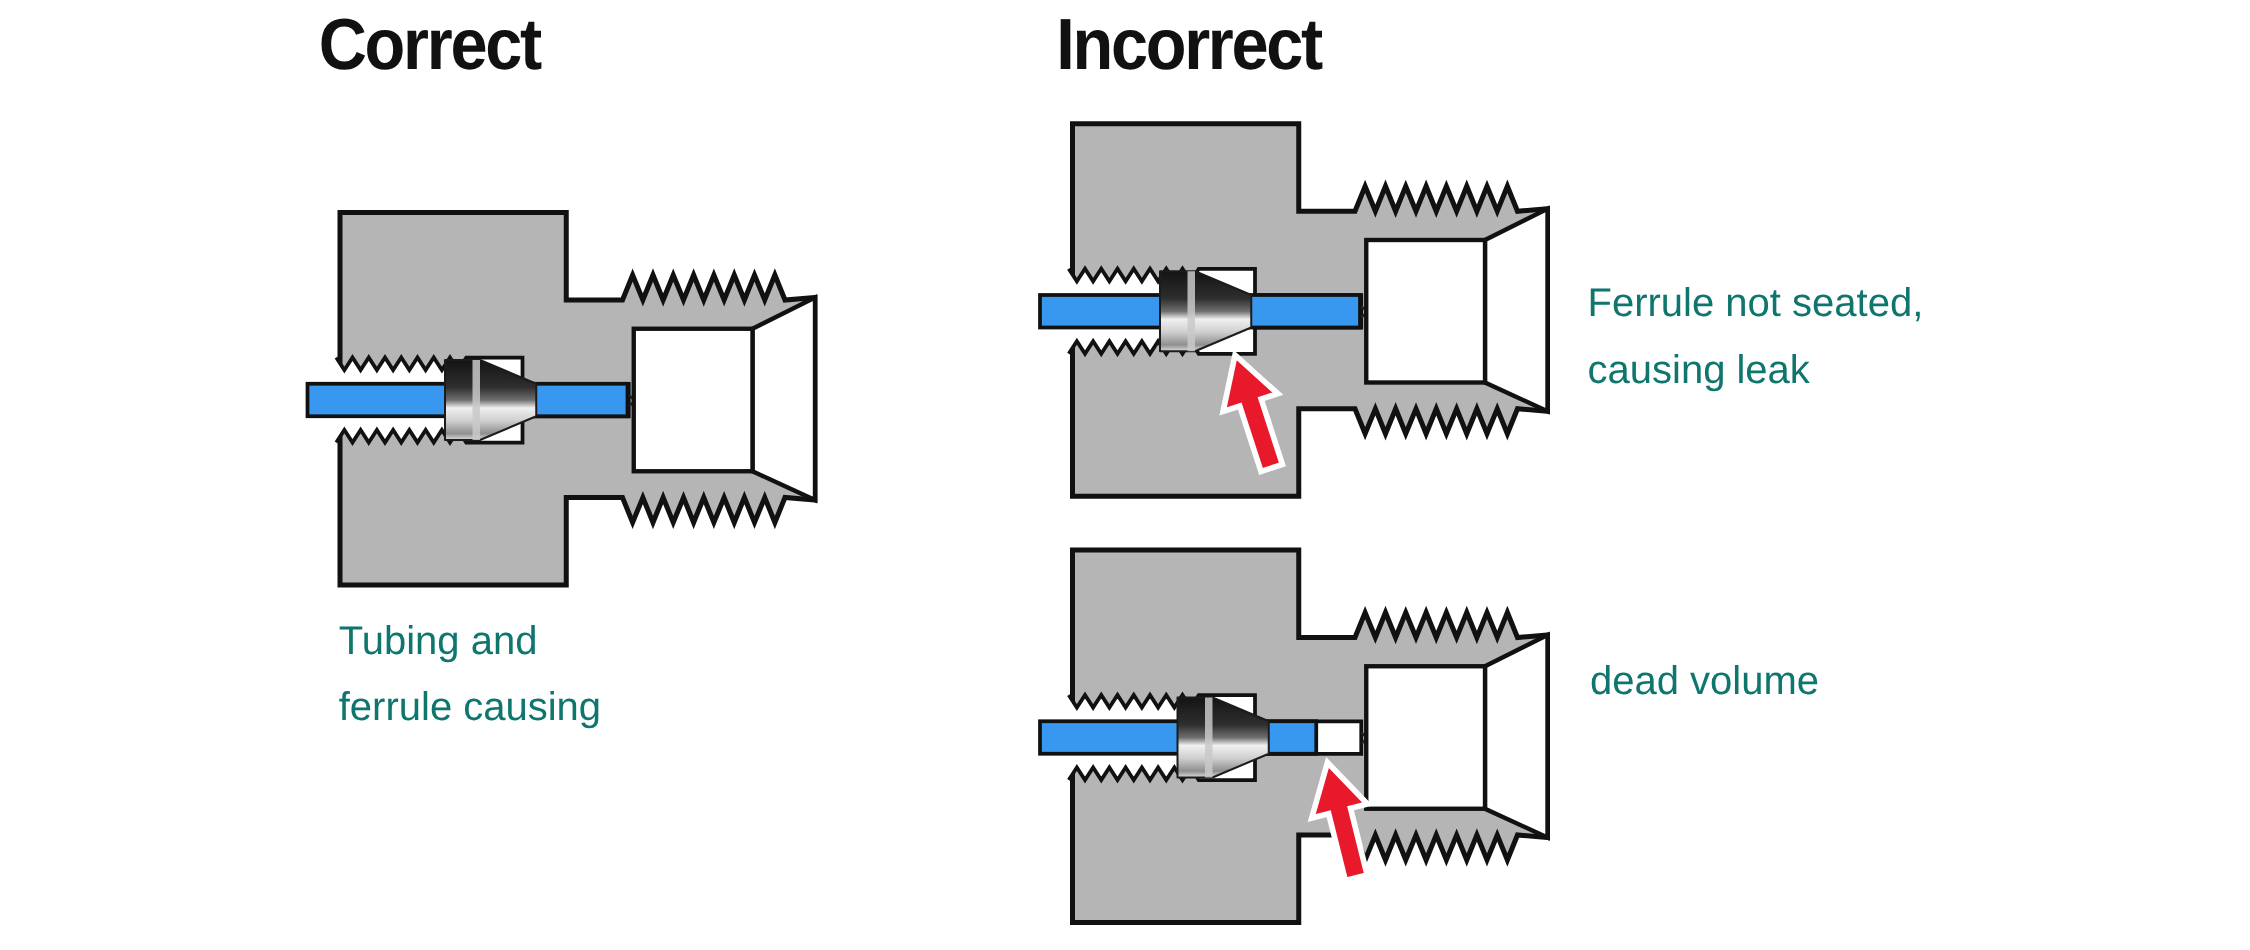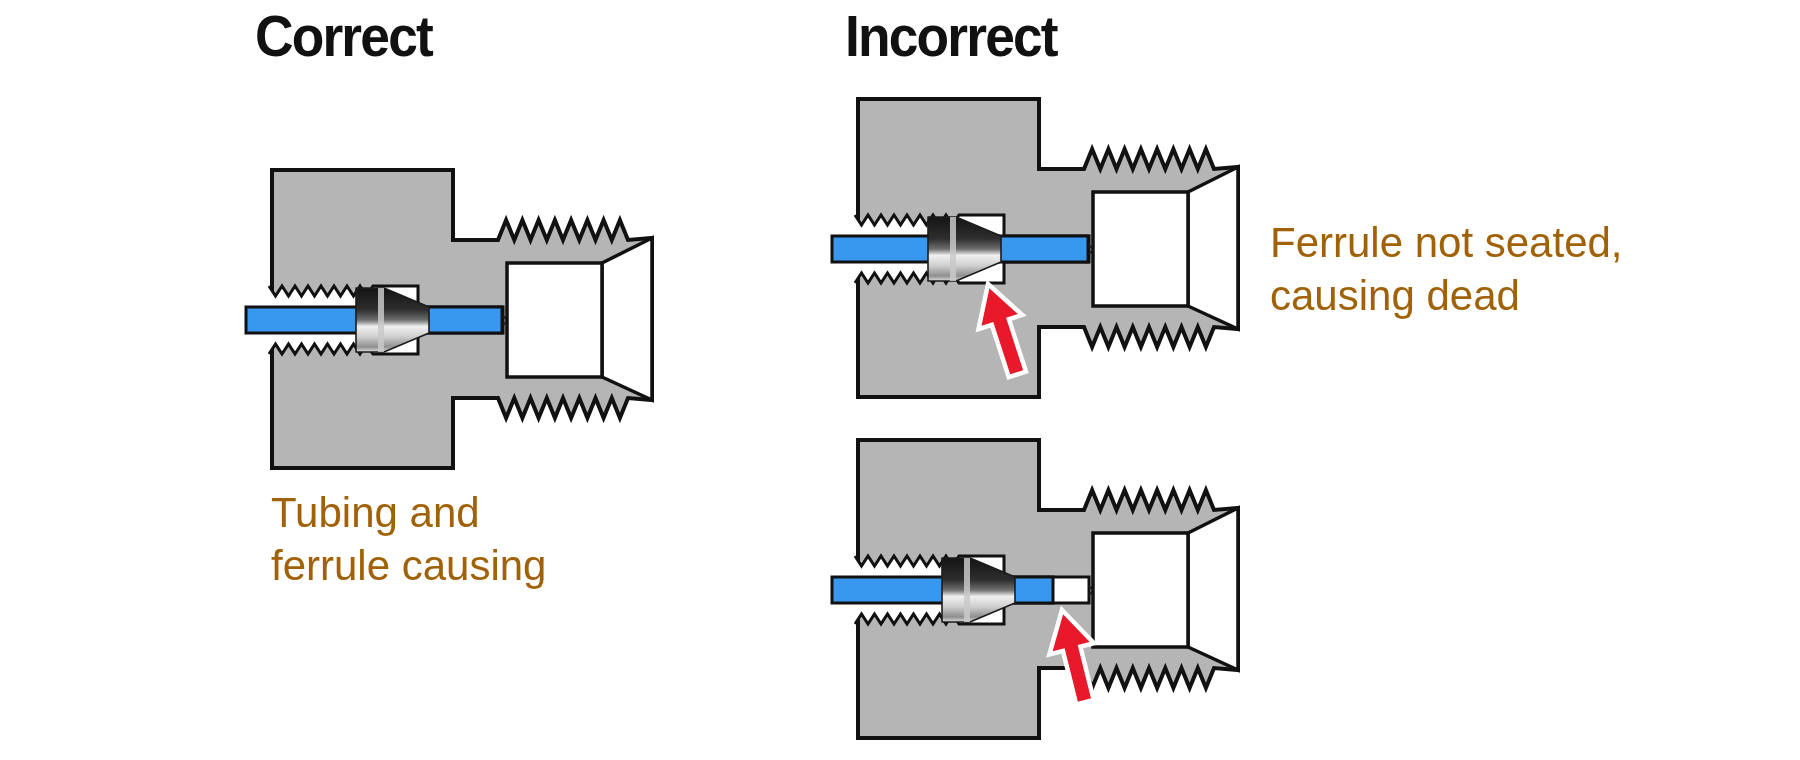--- a/index.html
+++ b/index.html
@@ -4,21 +4,21 @@
 <style>
   html,body{margin:0;padding:0;background:#ffffff;}
   .stage{
     position:relative;width:1800px;height:760px;background:#ffffff;
     overflow:hidden;font-family:"Liberation Sans",sans-serif;color:#111;
   }
   .heading{
     position:absolute;font-weight:bold;font-size:58px;letter-spacing:-2px;
     color:#111;white-space:nowrap;transform-origin:left top;
   }
-  .caption{position:absolute;font-size:42px;line-height:53px;color:#a16207;}
+  .caption{position:absolute;font-size:32px;line-height:53px;color:#0f766e;}
   .caption div{white-space:nowrap;}
   .diagram{position:absolute;width:415px;height:310px;}
   .diagram svg{display:block;width:415px;height:310px;overflow:visible;}
 </style>
 </head>
 <body>
 
 <div class="stage">
 
   <div class="heading" style="left:255px;top:2px;transform:scaleX(.92);">Correct</div>
@@ -105,19 +105,20 @@
       </svg>
     </div>
 
   <div class="caption" style="left:271px;top:486px;">
     <div>Tubing and</div>
     <div>ferrule causing</div>
   </div>
 
   <div class="caption" style="left:1270px;top:216px;">
     <div>Ferrule not seated,</div>
-    <div>causing dead</div>
+    <div>causing leak</div>
   </div>
 
   <div class="caption" style="left:1272px;top:518px;">
+    <div>dead volume</div>
   </div>
 
 </div>
 
 </body></html>

